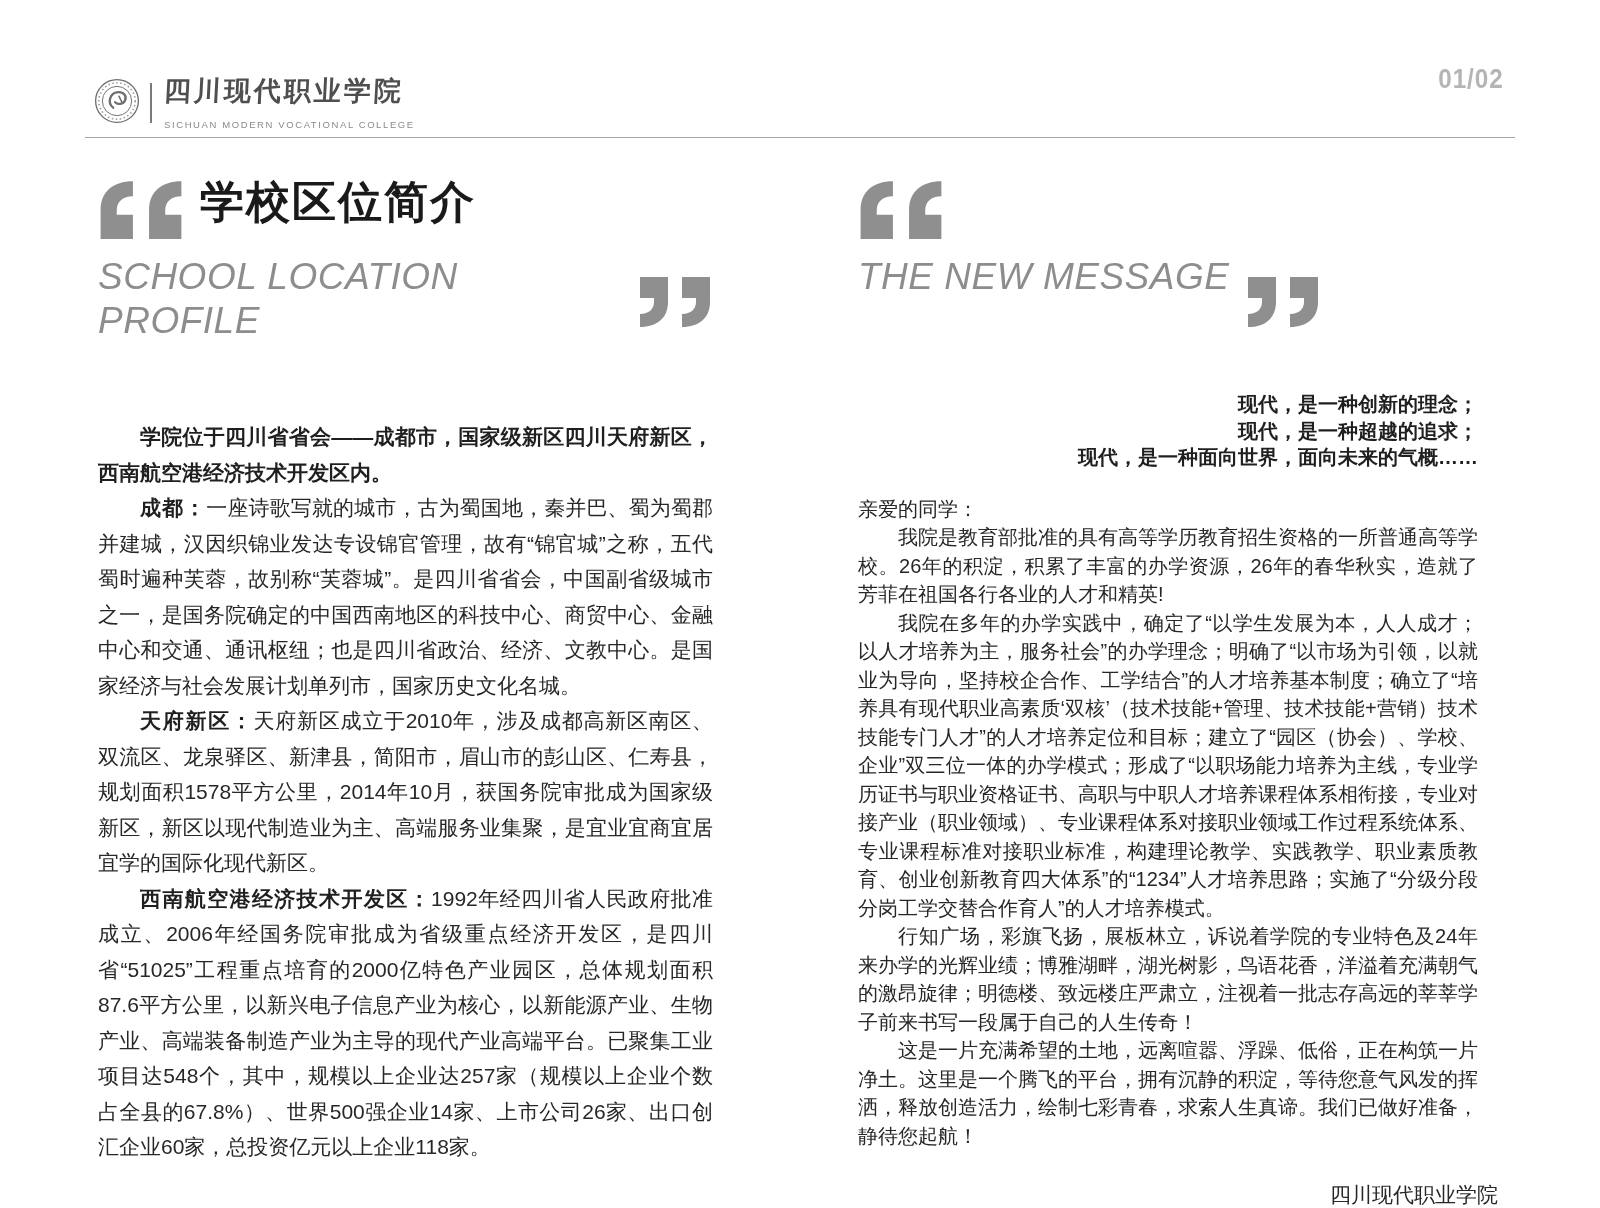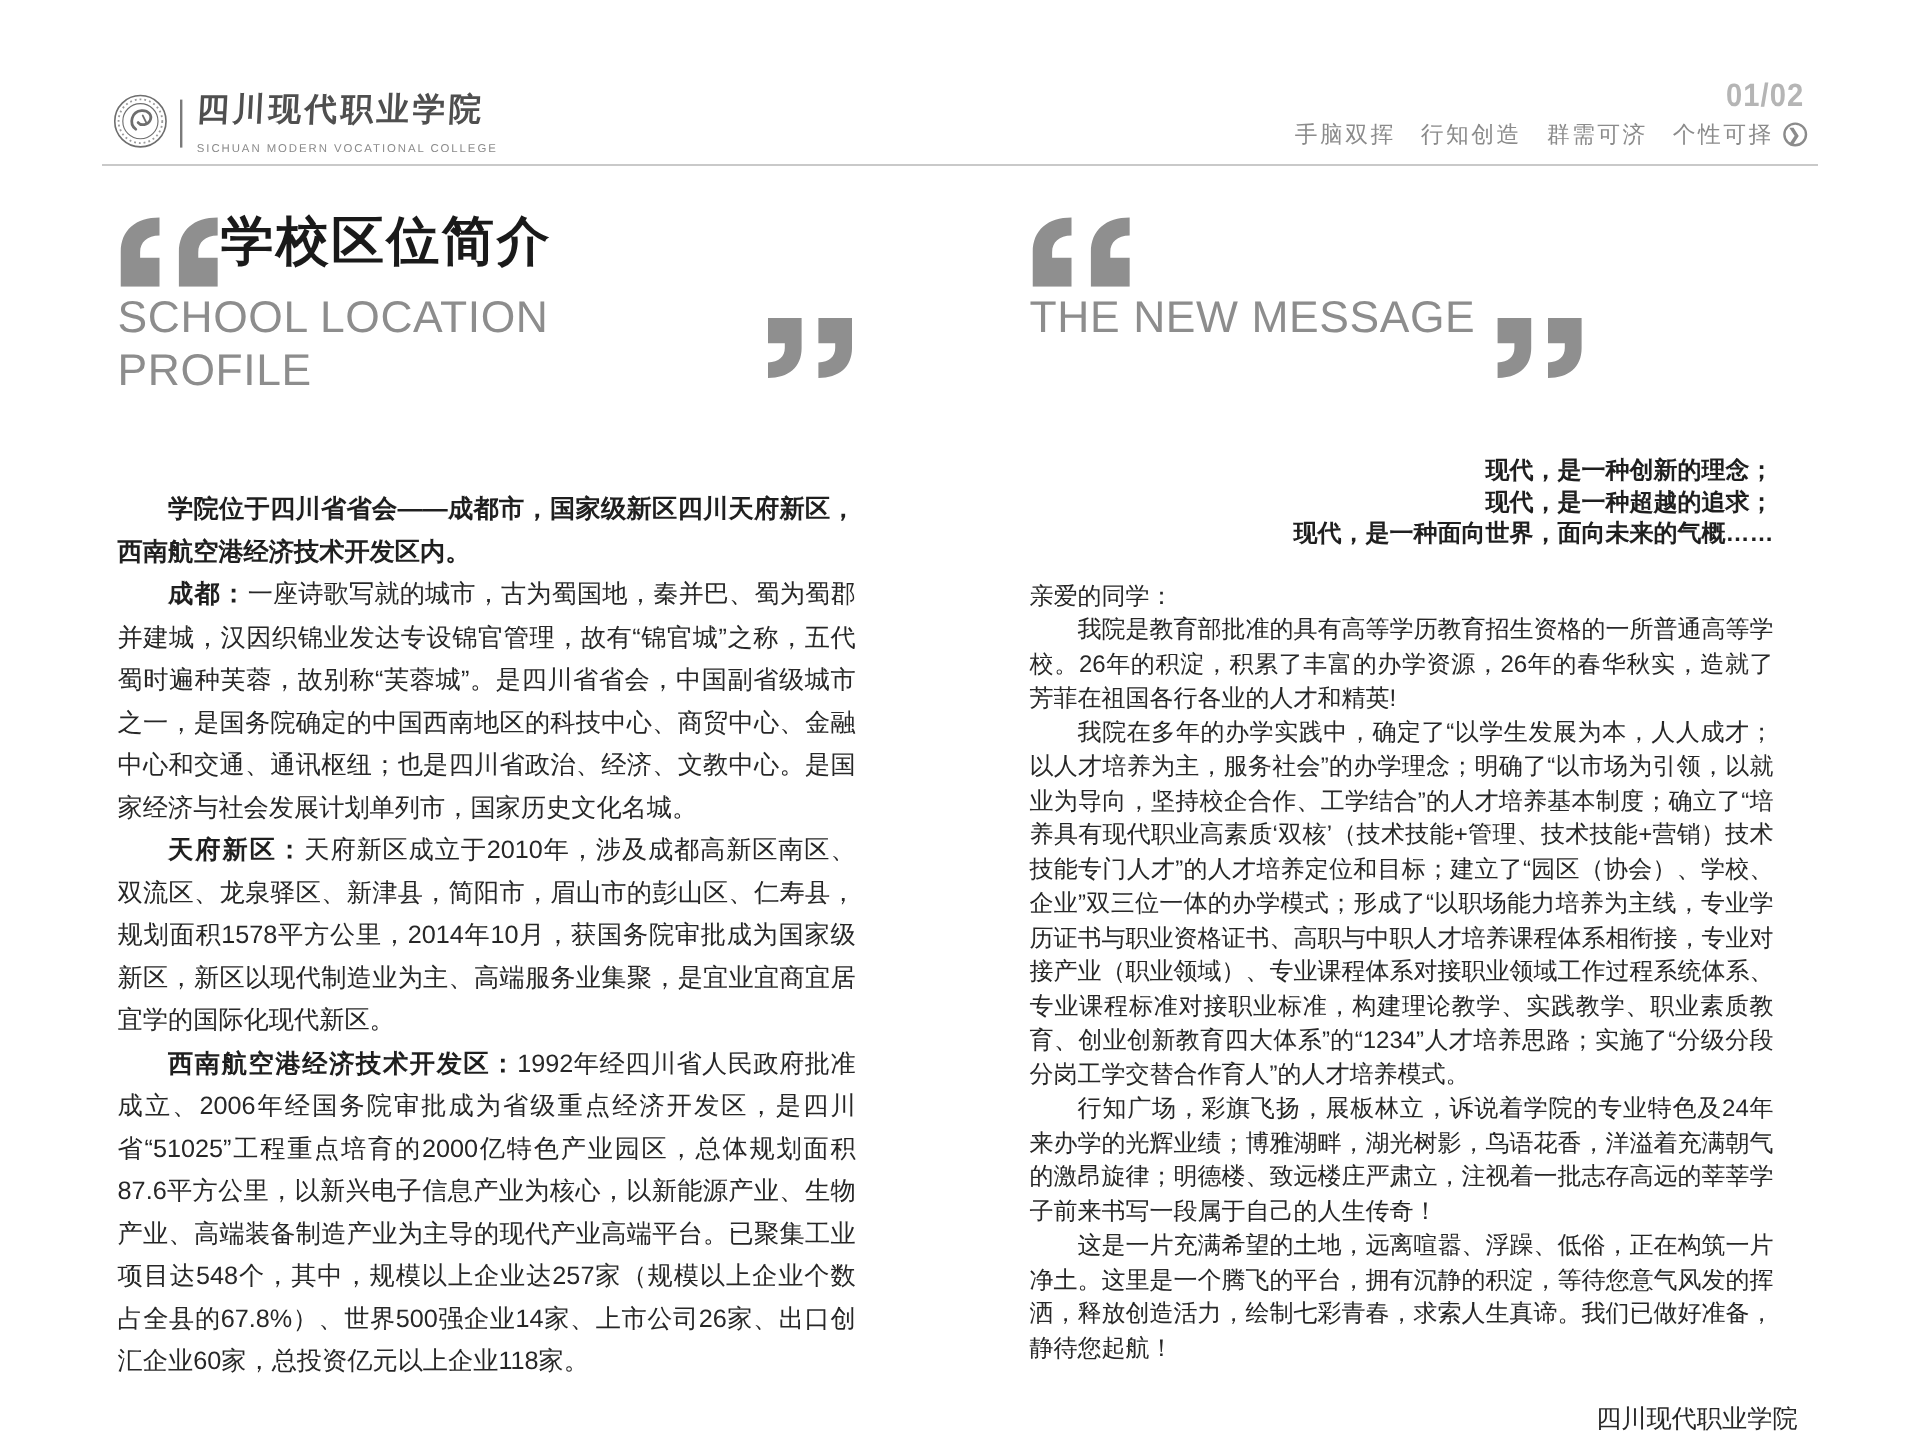--- a/index.html
+++ b/index.html
@@ -38,23 +38,23 @@
   .col { position:absolute; top:175px; }
   .col-left  { left:98px;  width:615px; }
   .col-right { left:858px; width:620px; }
 
   
   .title-row1 { display:flex; align-items:flex-start; }
   .quotes-open { margin-top:4px; }
   .quotes-open svg, .quotes-close svg { display:block; }
   .title-zh {
     font-size:44px; font-weight:bold; color:#1a1a1a; letter-spacing:2px;
-    line-height:54px; 
+    line-height:54px; margin-left:16px;
   }
-  .title-row2 { display:flex; align-items:flex-start; margin-top:4px; }
+  .title-row2 { display:flex; align-items:flex-start; margin-top:16px;font-style:italic; }
   .title-en { font-size:37px; color:#8d8d8d; letter-spacing:0.5px; line-height:44px; }
   .quotes-close { transform:rotate(180deg); margin-left:16px; margin-top:22px; }
 
   
   .body-left  { margin-top:76px; font-size:21px; line-height:35.5px; text-align:justify; }
   .body-right { margin-top:62px; font-size:20px; line-height:28.5px; text-align:justify; }
   .para { text-indent:2em; }
   .bold-para { font-weight:bold; color:#1f1f1f; }
   .lead { font-weight:bold; color:#1f1f1f; letter-spacing:1px; }
   .intro-line { font-weight:bold; color:#1f1f1f; line-height:26.5px; text-align:right; }
@@ -79,24 +79,20 @@
     </span>
     <span class="brand-divider"></span>
     <span>
       <div class="brand-zh">四川现代职业学院</div>
       <div class="brand-en">SICHUAN MODERN VOCATIONAL COLLEGE</div>
     </span>
   </div>
 
   <div class="page-num">01/02</div>
 
-  <div class="motto-row">
-    <span>手脑双挥　行知创造　群需可济　个性可择</span>
-    <span class="motto-icon">❯</span>
-  </div>
 
   <div class="header-rule"></div>
 
   <div class="col col-left">
     <div class="title-row1">
       <span class="quotes-open">
         <svg width="86" height="60" viewBox="0 0 74 52" fill="#8f8f8f">
           <path d="M30,52 L2,52 L2,27 C2,11 13,2 30,2 L30,15 C21,15 16,20 16,27 L16,31 L30,31 Z"></path>
           <g transform="translate(42,0)">
               <path d="M30,52 L2,52 L2,27 C2,11 13,2 30,2 L30,15 C21,15 16,20 16,27 L16,31 L30,31 Z"></path>

